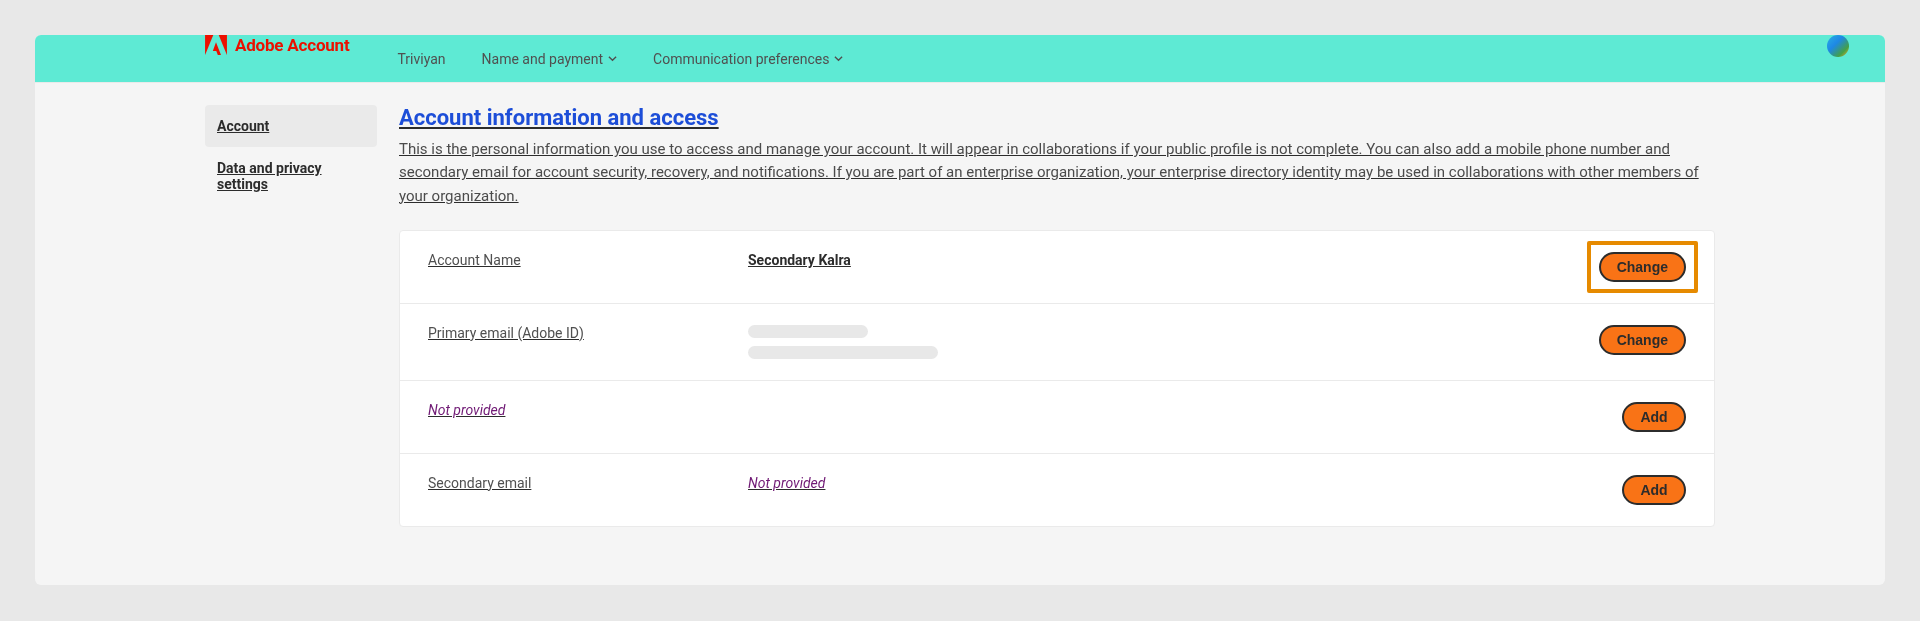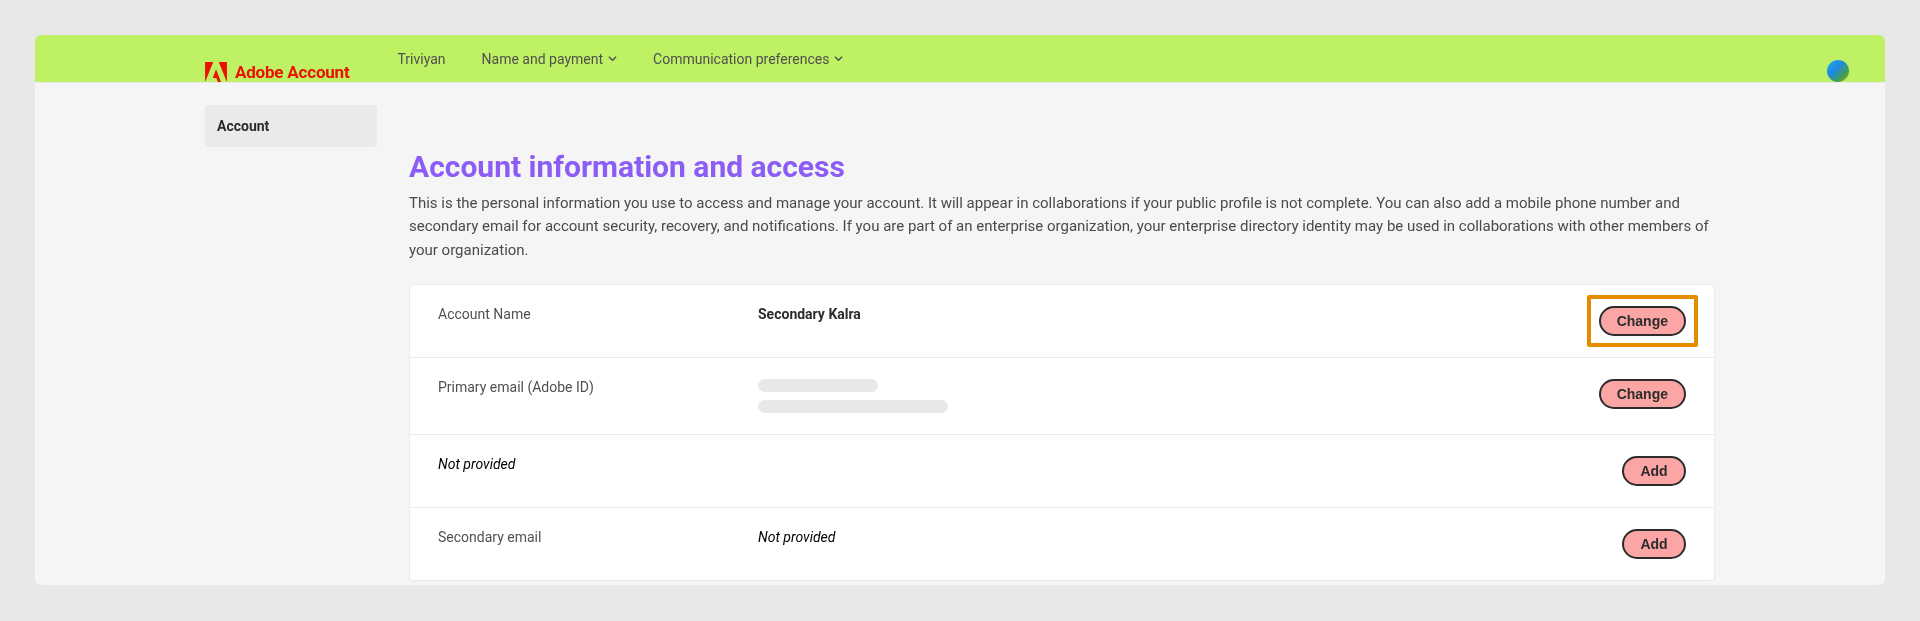--- a/index.html
+++ b/index.html
@@ -12,24 +12,24 @@
     .page-wrapper {
       padding: 35px 35px 0 35px;
     }
     .app-frame {
       background: #f5f5f5;
       border-radius: 6px;
       overflow: hidden;
       min-height: 550px;
     }
     .topnav {
-      background: #bef264;
+      background: #5eead4;
       border-bottom: 1px solid #eaeaea;
       display: flex;
-      align-items: flex-end;
+      align-items: flex-start;
       padding: 0 36px 0 170px;
       height: 48px;
       position: relative;
     }
     .brand {
       display: flex;
       align-items: center;
       gap: 8px;
       margin-right: 30px;
     }
@@ -79,21 +79,22 @@
       margin-left: auto;
       width: 22px;
       height: 22px;
       border-radius: 50%;
       background: linear-gradient(135deg, #2ab0e4 0%, #1e88e5 40%, #43a047 75%, #ffa726 100%);
       cursor: pointer;
     }
     .content-area {
       display: flex;
       padding: 22px 170px 0 170px;
-      gap: 32px;
+      gap: 22px;
+      text-decoration: underline;
     }
     .sidebar {
       width: 172px;
       flex-shrink: 0;
     }
     .sidebar-item {
       padding: 13px 12px;
       font-size: 14px;
       font-weight: 700;
       color: #2c2c2c;
@@ -101,25 +102,24 @@
       border-radius: 4px;
     }
     .sidebar-item.active {
       background: #eaeaea;
     }
     .main {
       flex: 1;
       min-width: 0;
     }
     .page-title {
-      font-size: 30px;
-      font-weight: 700;
-      color: #8b5cf6;
+      font-size: 22px;
+      font-weight: 700;
+      color: #1d4ed8;
       margin-bottom: 8px;
-      margin-top: 44px;
     }
     .page-description {
       font-size: 15px;
       color: #4b4b4b;
       line-height: 1.55;
       margin-bottom: 22px;
     }
     .info-card {
       background: #ffffff;
       border: 1px solid #eaeaea;
@@ -140,40 +140,40 @@
     }
     .info-value {
       flex: 1;
       font-size: 14px;
       color: #2c2c2c;
       font-weight: 700;
     }
     .info-value.placeholder {
       font-weight: 400;
       font-style: italic;
-      color: #000000;
+      color: #701a75;
     }
     .info-value.redacted {
       display: flex;
       flex-direction: column;
       gap: 8px;
     }
     .redact-bar {
       height: 13px;
       background: #e8e8e8;
       border-radius: 7px;
     }
     .redact-bar.w1 { width: 120px; }
     .redact-bar.w2 { width: 190px; }
     .info-action {
       flex-shrink: 0;
     }
     .pill-button {
       border: 2px solid #2c2c2c;
-      background: #fca5a5;
+      background: #f97316;
       color: #2c2c2c;
       font-weight: 700;
       font-size: 14px;
       padding: 5px 16px;
       border-radius: 18px;
       cursor: pointer;
       min-width: 64px;
     }
     .highlight-box {
       border: 4px solid #e68a00;
@@ -217,20 +217,23 @@
       </div>
       <div class="avatar"></div>
     </nav>
 
     <div class="content-area">
 
       <aside class="sidebar">
         <div class="sidebar-item active">
           <span>Account</span>
         </div>
+        <div class="sidebar-item">
+          <span>Data and privacy settings</span>
+        </div>
       </aside>
 
       <main class="main">
         <h1 class="page-title">Account information and access</h1>
         <p class="page-description">This is the personal information you use to access and manage your account. It will appear in collaborations if your public profile is not complete. You can also add a mobile phone number and secondary email for account security, recovery, and notifications. If you are part of an enterprise organization, your enterprise directory identity may be used in collaborations with other members of your organization.</p>
 
         <div class="info-card">
 
           <div class="info-row">
             <div class="info-label">Account Name</div>

